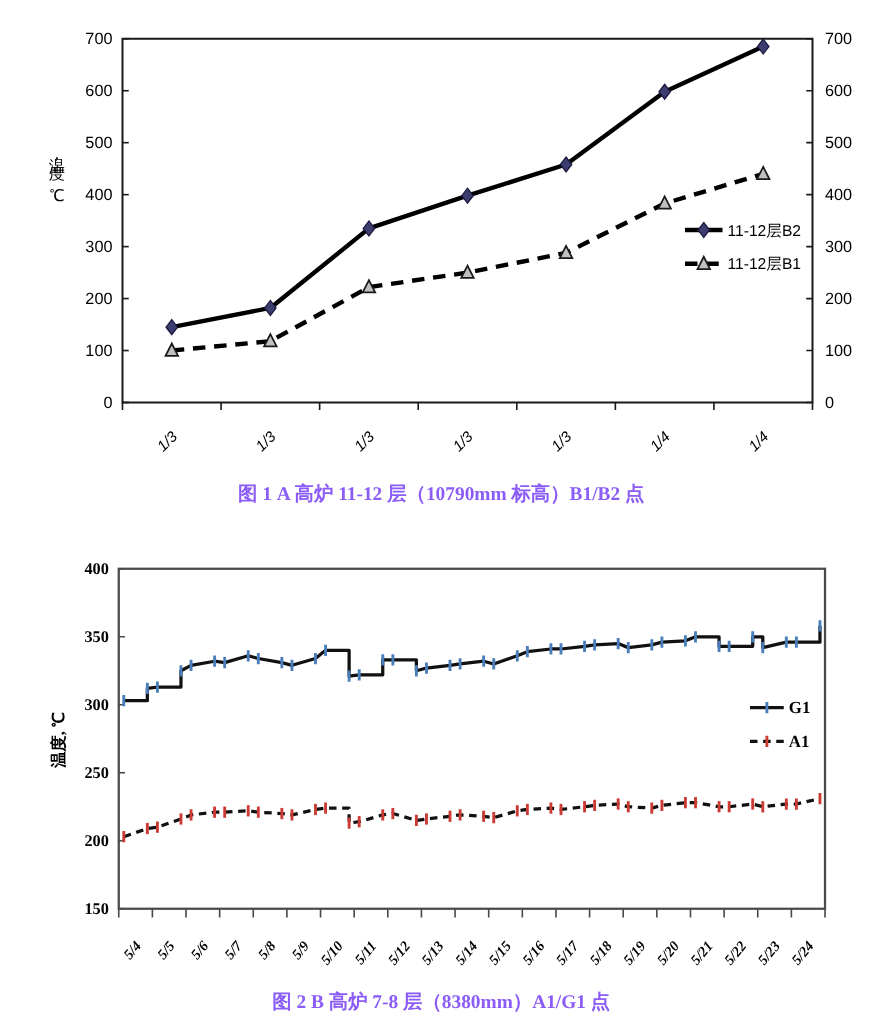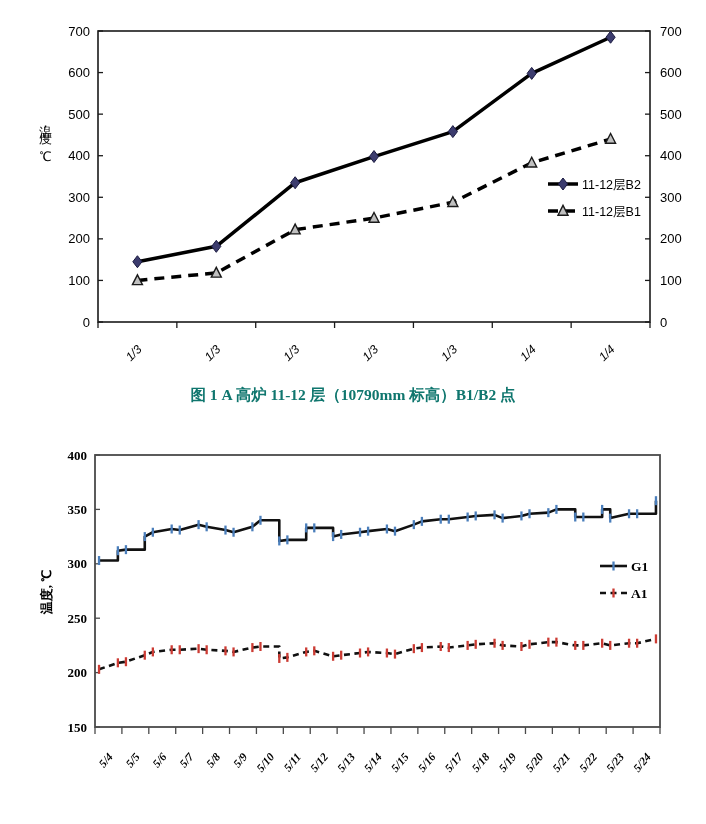--- a/index.html
+++ b/index.html
@@ -2,21 +2,21 @@
 <html><head>
 <meta charset="utf-8">
 <style>
   html,body{margin:0;padding:0;background:#fff;}
   #page{position:relative;width:706px;height:824px;background:#fff;overflow:hidden;
         font-family:"Liberation Serif",serif;}
   svg{position:absolute;left:0;}
   #fig1-svg{top:0;}
   #fig2-svg{top:425px;}
   .caption{position:absolute;left:0;width:706px;text-align:center;
-           font:bold 15.5px "Liberation Serif",serif;color:#0f766e;}
+           font:bold 15.5px "Liberation Serif",serif;color:#8b5cf6;}
   #caption1{top:385px;}
   #caption2{top:791px;}
   #ylabel1{position:absolute;left:36px;top:116px;
            writing-mode:vertical-rl;text-orientation:upright;
            font:13px "Liberation Sans",sans-serif;letter-spacing:4px;color:#000;}
   #ylabel2{position:absolute;left:-18px;top:583px;width:130px;height:18px;
            transform:rotate(-90deg);transform-origin:center;text-align:center;
            font:bold 13px "Liberation Serif",serif;color:#000;}
   .t1tick{font:13px "Liberation Sans",sans-serif;fill:#000;}
   .t1xlab{font:italic 12px "Liberation Sans",sans-serif;fill:#000;}
@@ -249,14 +249,15 @@
       <line x1="629.0595238095239" y1="213.724" x2="629.0595238095239" y2="222.724" stroke="#cc3b33" stroke-width="2.3"></line>
       <line x1="637.1309523809523" y1="213.724" x2="637.1309523809523" y2="222.724" stroke="#cc3b33" stroke-width="2.3"></line>
       <line x1="655.9642857142858" y1="209.372" x2="655.9642857142858" y2="218.372" stroke="#cc3b33" stroke-width="2.3"></line>
       <line x1="600" y1="141" x2="627" y2="141" stroke="#111111" stroke-width="2.6"></line>
       <line x1="613.5" y1="136.5" x2="613.5" y2="145.5" stroke="#4a7ebb" stroke-width="2.3"></line>
       <text x="631" y="145.6" class="t2leg">G1</text>
       <line x1="600" y1="168" x2="627" y2="168" stroke="#111111" stroke-width="2.6" stroke-dasharray="6,4.5"></line>
       <line x1="613.5" y1="163.5" x2="613.5" y2="172.5" stroke="#cc3b33" stroke-width="2.3"></line>
       <text x="631" y="172.6" class="t2leg">A1</text>
     </svg>
+  <div id="caption2" class="caption">图 2  B 高炉 7-8 层（8380mm）A1/G1 点</div>
 
 </div>
 
 </body></html>

